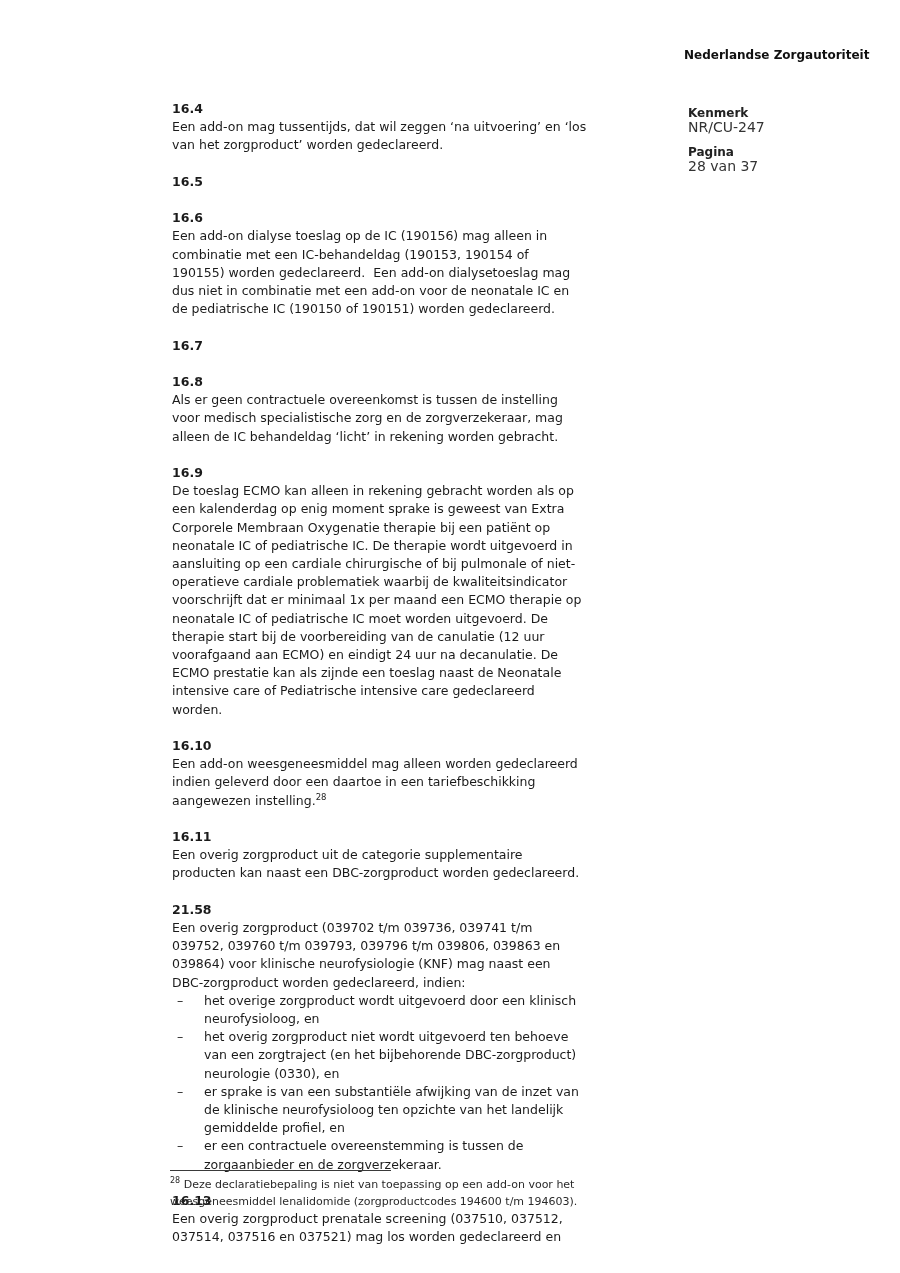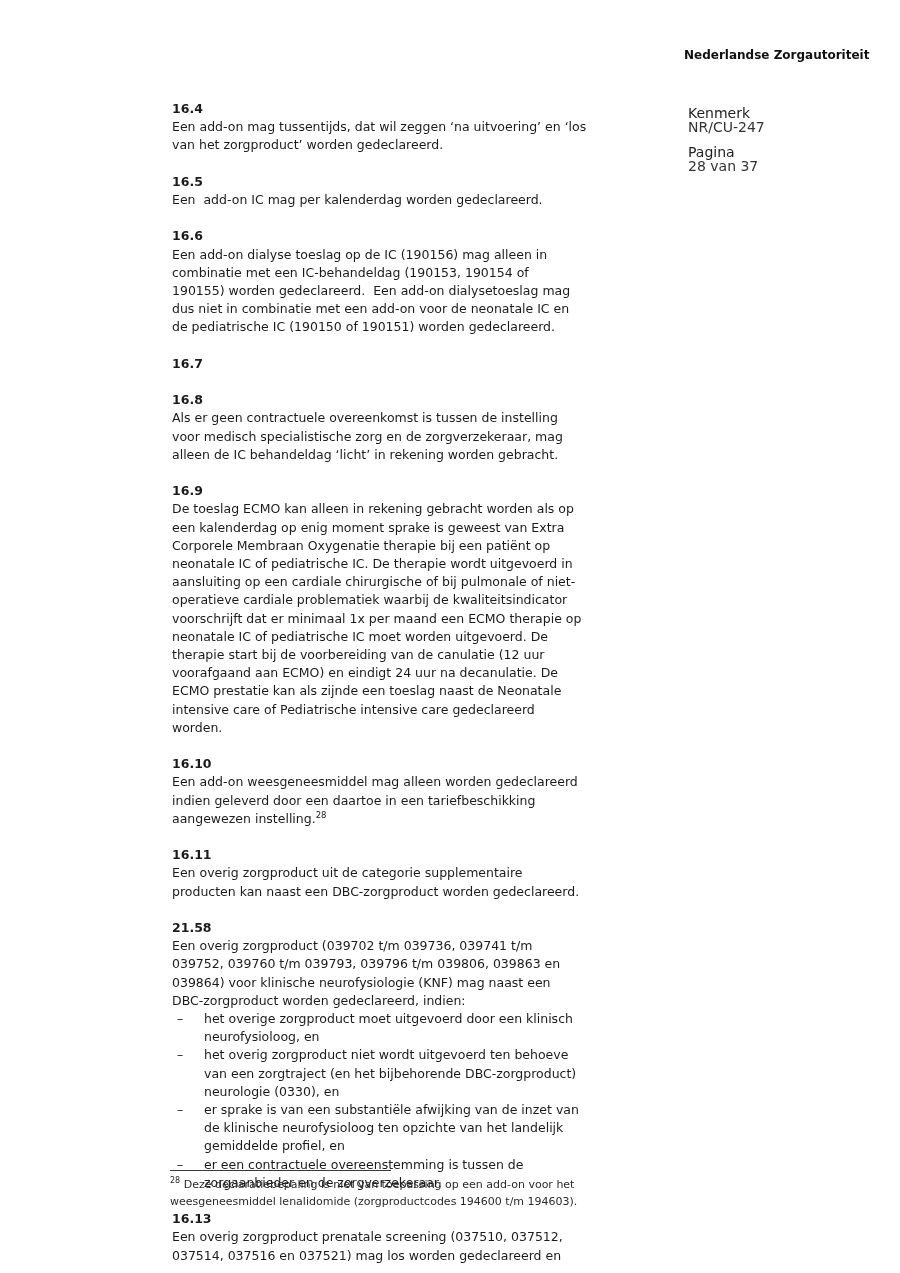--- a/index.html
+++ b/index.html
@@ -6,21 +6,21 @@
   .page{
     position:relative;width:900px;height:1273px;background:#ffffff;
     font-family:"DejaVu Sans","Liberation Sans",sans-serif;
     color:#1b1b1b;overflow:hidden;
   }
   .brand{
     position:absolute;left:684px;top:48px;
     font-size:12px;font-weight:bold;color:#111;white-space:nowrap;
   }
   .meta{position:absolute;left:688px;top:107px;width:170px;}
-  .meta-label{font-size:14px;font-weight:normal;color:#222;line-height:13px;}
+  .meta-label{font-size:12px;font-weight:bold;color:#222;line-height:13px;}
   .meta-value{font-size:14px;color:#333;line-height:15px;}
   .meta-group2{margin-top:11px;}
   .main{position:absolute;left:172px;top:100px;width:520px;}
   .clause{display:flex;margin:0 0 18.2px 0;flex-direction:column;}
   .clause .num{
     width:53px;flex-shrink:0;font-weight:bold;
     font-size:12.5px;line-height:18.2px;color:#1b1b1b;
   }
   .clause .content{flex:1;}
   .clause .body{
@@ -67,23 +67,20 @@
     <div class="clause">
       <div class="num">16.4</div>
       <div class="content">
           <div class="body">Een add-on mag tussentijds, dat wil zeggen ‘na uitvoering’ en ‘los
 van het zorgproduct’ worden gedeclareerd.</div>
         </div>
     </div>
 
     <div class="clause">
       <div class="num">16.5</div>
-      <div class="content">
-          <div class="body">Een  add-on IC mag per kalenderdag worden gedeclareerd.</div>
-        </div>
     </div>
 
     <div class="clause">
       <div class="num">16.6</div>
       <div class="content">
           <div class="body">Een add-on dialyse toeslag op de IC (190156) mag alleen in
 combinatie met een IC-behandeldag (190153, 190154 of
 190155) worden gedeclareerd.  Een add-on dialysetoeslag mag
 dus niet in combinatie met een add-on voor de neonatale IC en
 de pediatrische IC (190150 of 190151) worden gedeclareerd.</div>
@@ -142,21 +139,21 @@
     <div class="clause">
       <div class="num">21.58</div>
       <div class="content">
         <div class="body">Een overig zorgproduct (039702 t/m 039736, 039741 t/m
 039752, 039760 t/m 039793, 039796 t/m 039806, 039863 en
 039864) voor klinische neurofysiologie (KNF) mag naast een
 DBC-zorgproduct worden gedeclareerd, indien:</div>
         <div class="bullets">
           <div class="bullet">
             <div class="dash">–</div>
-            <div class="btext">het overige zorgproduct moet uitgevoerd door een klinisch
+            <div class="btext">het overige zorgproduct wordt uitgevoerd door een klinisch
 neurofysioloog, en</div>
           </div>
           <div class="bullet">
             <div class="dash">–</div>
             <div class="btext">het overig zorgproduct niet wordt uitgevoerd ten behoeve
 van een zorgtraject (en het bijbehorende DBC-zorgproduct)
 neurologie (0330), en</div>
           </div>
           <div class="bullet">
             <div class="dash">–</div>

